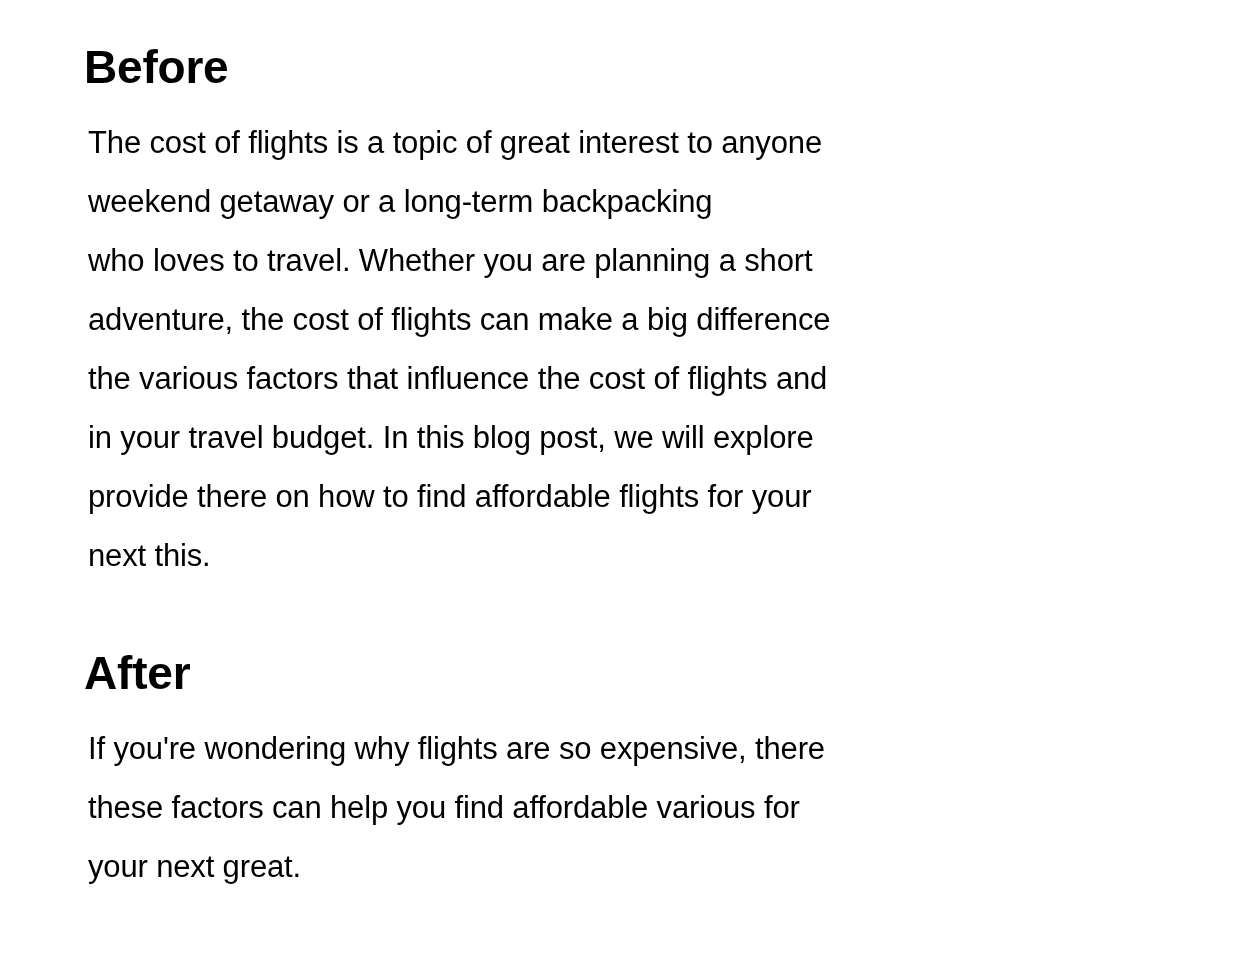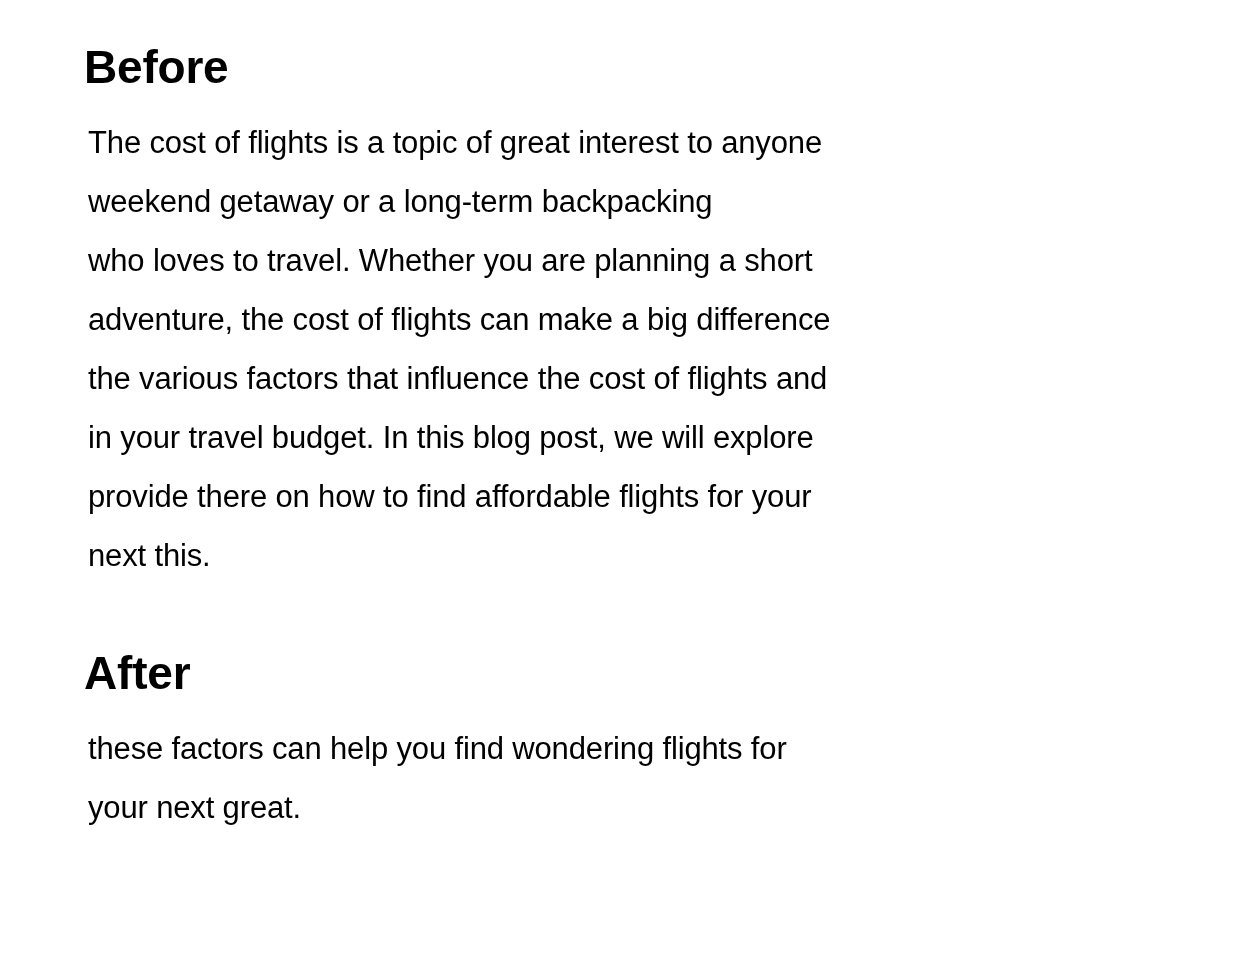--- a/index.html
+++ b/index.html
@@ -73,18 +73,19 @@
       <span class="line">the various factors that influence the cost of flights and</span>
       <span class="line">in your travel budget. In this blog post, we will explore</span>
       <span class="line">provide there on how to find affordable flights for your</span>
       <span class="line">next this.</span>
     </p>
   </section>
 
   <section class="section">
     <h2 class="section-heading">After</h2>
     <p class="section-body">
-      <span class="line">these factors can help you find wondering flights for</span>
+      <span class="line">If you're wondering why flights are so expensive, there</span>
+      <span class="line">these factors can help you find affordable various for</span>
       <span class="line">your next great.</span>
     </p>
   </section>
 
 </div>
 
 </body></html>

